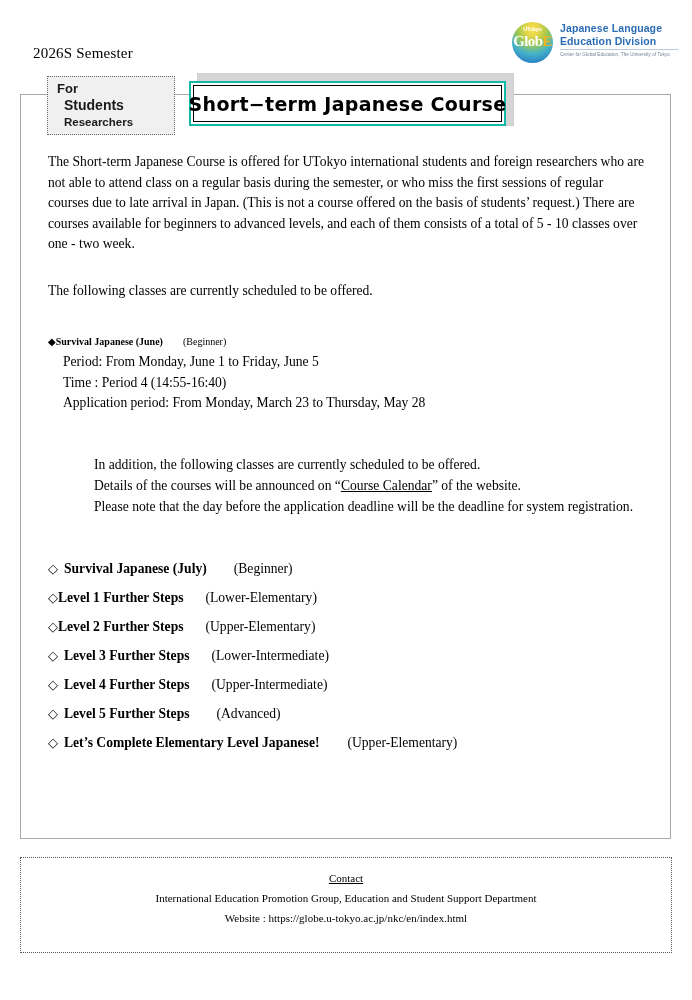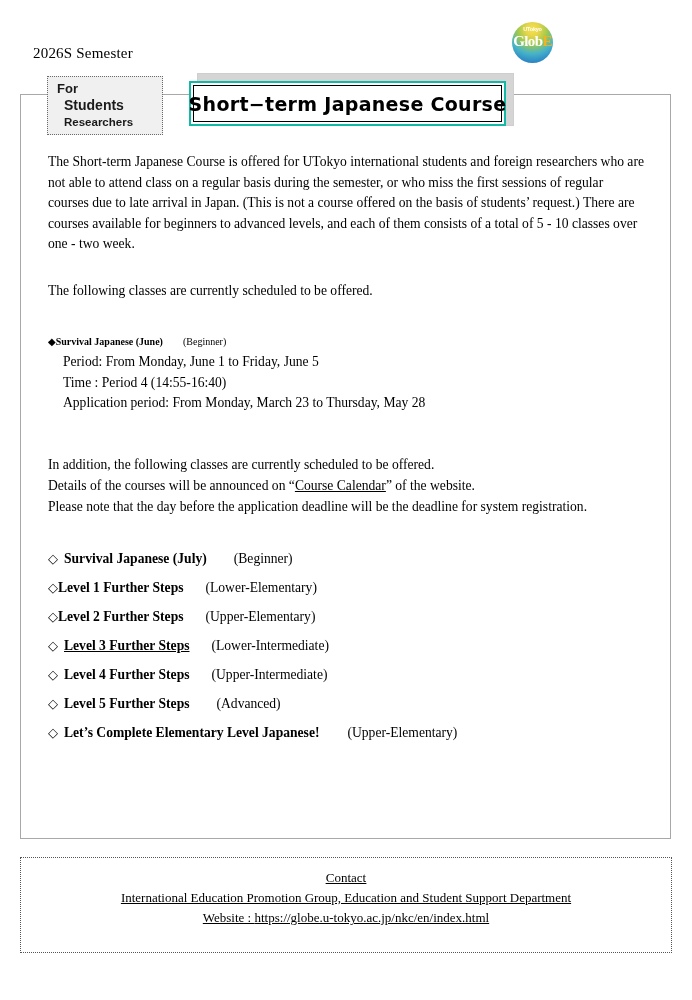--- a/index.html
+++ b/index.html
@@ -113,21 +113,21 @@
     border: 1px solid #a8a8a8;
     box-sizing: border-box;
     background: #ffffff;
   }
 
   
   .for-box {
     position: absolute;
     left: 47px;
     top: 76px;
-    width: 116px;
+    width: 128px;
     height: 59px;
     border: 1px dotted #6a6a6a;
     background: #f0f0f0;
     box-sizing: border-box;
     padding: 3px 0 0 9px;
     font-family: "Liberation Sans", "DejaVu Sans", sans-serif;
     font-weight: bold;
     color: #1a1a1a;
     z-index: 5;
   }
@@ -213,26 +213,26 @@
   }
   .june-detail {
     font-family: "Liberation Serif", serif;
     font-size: 13.6px;
     line-height: 20.5px;
     padding-left: 15px;
     white-space: nowrap;
   }
 
   
-  .addition-block { margin-top: 40px; }
+  .addition-block { margin-top: 40px; margin-left: 46px; }
   .addition-block .para { line-height: 21px; }
   .ul-link { text-decoration: underline; }
 
   
-  .course-list { margin-top: 27px; }
+  .course-list { margin-top: 37px; }
   .course-row {
     font-family: "Liberation Serif", serif;
     font-size: 13.6px;
     line-height: 29px;
     white-space: nowrap;
   }
   .course-row .dia {
     font-weight: normal;
     font-size: 13px;
   }
@@ -250,38 +250,43 @@
     top: 857px;
     width: 652px;
     height: 96px;
     border: 1px dotted #555555;
     box-sizing: border-box;
     text-align: center;
     padding-top: 10px;
   }
   .contact-line {
     font-family: "Liberation Serif", serif;
-    font-size: 13px;
+    font-size: 11px;
     line-height: 20px;
     color: #000000;
-    text-decoration: underline;
   }
   .contact-title { text-decoration: underline; }
   .contact-email-link { text-decoration: underline; }
 </style>
 </head>
 <body>
 
 <div class="semester-label">2026S Semester</div>
 
 <div class="logo-wrap">
   <div class="logo-globe">
     <div class="utokyo">UTokyo</div>
     <div class="globe-word"><span>Glob</span><span class="e">E</span></div>
   </div>
+  <div class="logo-text">
+    <div class="logo-title">Japanese Language</div>
+    <div class="logo-title">Education Division</div>
+    <div class="logo-rule"></div>
+    <div class="logo-tagline">Center for Global Education, The University of Tokyo</div>
+  </div>
 </div>
 
 <div class="content-frame"></div>
 
 <div class="for-box">
   <div class="l1">For</div>
   <div class="l2">Students</div>
   <div class="l3">Researchers</div>
 </div>
 
@@ -307,21 +312,21 @@
   <div class="addition-block">
     <p class="para">In addition, the following classes are currently scheduled to be offered.</p>
     <p class="para"><span>Details of the courses will be announced on “</span><span class="ul-link">Course Calendar</span><span>” of the website.</span></p>
     <p class="para">Please note that the day before the application deadline will be the deadline for system registration.</p>
   </div>
 
   <div class="course-list">
     <div class="course-row"><span class="dia">◇</span><span class="cname" style="padding-left: 6px;">Survival Japanese (July)</span><span class="clevel" style="padding-left: 27px;">(Beginner)</span></div>
     <div class="course-row"><span class="dia">◇</span><span class="cname" style="padding-left: 0px;">Level 1 Further Steps</span><span class="clevel" style="padding-left: 22px;">(Lower-Elementary)</span></div>
     <div class="course-row"><span class="dia">◇</span><span class="cname" style="padding-left: 0px;">Level 2 Further Steps</span><span class="clevel" style="padding-left: 22px;">(Upper-Elementary)</span></div>
-    <div class="course-row"><span class="dia">◇</span><span class="cname" style="padding-left: 6px; text-decoration: underline;">Level 3 Further Steps</span><span class="clevel" style="padding-left: 22px; font-family: Liberation Serif, serif;">(Lower-Intermediate)</span></div>
+    <div class="course-row"><span class="dia">◇</span><span class="cname" style="padding-left: 6px;">Level 3 Further Steps</span><span class="clevel" style="padding-left: 22px; font-family: Liberation Serif, serif;">(Lower-Intermediate)</span></div>
     <div class="course-row"><span class="dia">◇</span><span class="cname" style="padding-left: 6px;">Level 4 Further Steps</span><span class="clevel" style="padding-left: 22px;">(Upper-Intermediate)</span></div>
     <div class="course-row"><span class="dia">◇</span><span class="cname" style="padding-left: 6px;">Level 5 Further Steps</span><span class="clevel" style="padding-left: 27px;">(Advanced)</span></div>
     <div class="course-row"><span class="dia">◇</span><span class="cname" style="padding-left: 6px;">Let’s Complete Elementary Level Japanese!</span><span class="clevel" style="padding-left: 28px;">(Upper-Elementary)</span></div>
   </div>
 
 </div>
 
 <div class="contact-box">
   <div class="contact-line"><span class="contact-title">Contact</span></div>
   <div class="contact-line">International Education Promotion Group, Education and Student Support Department</div>

